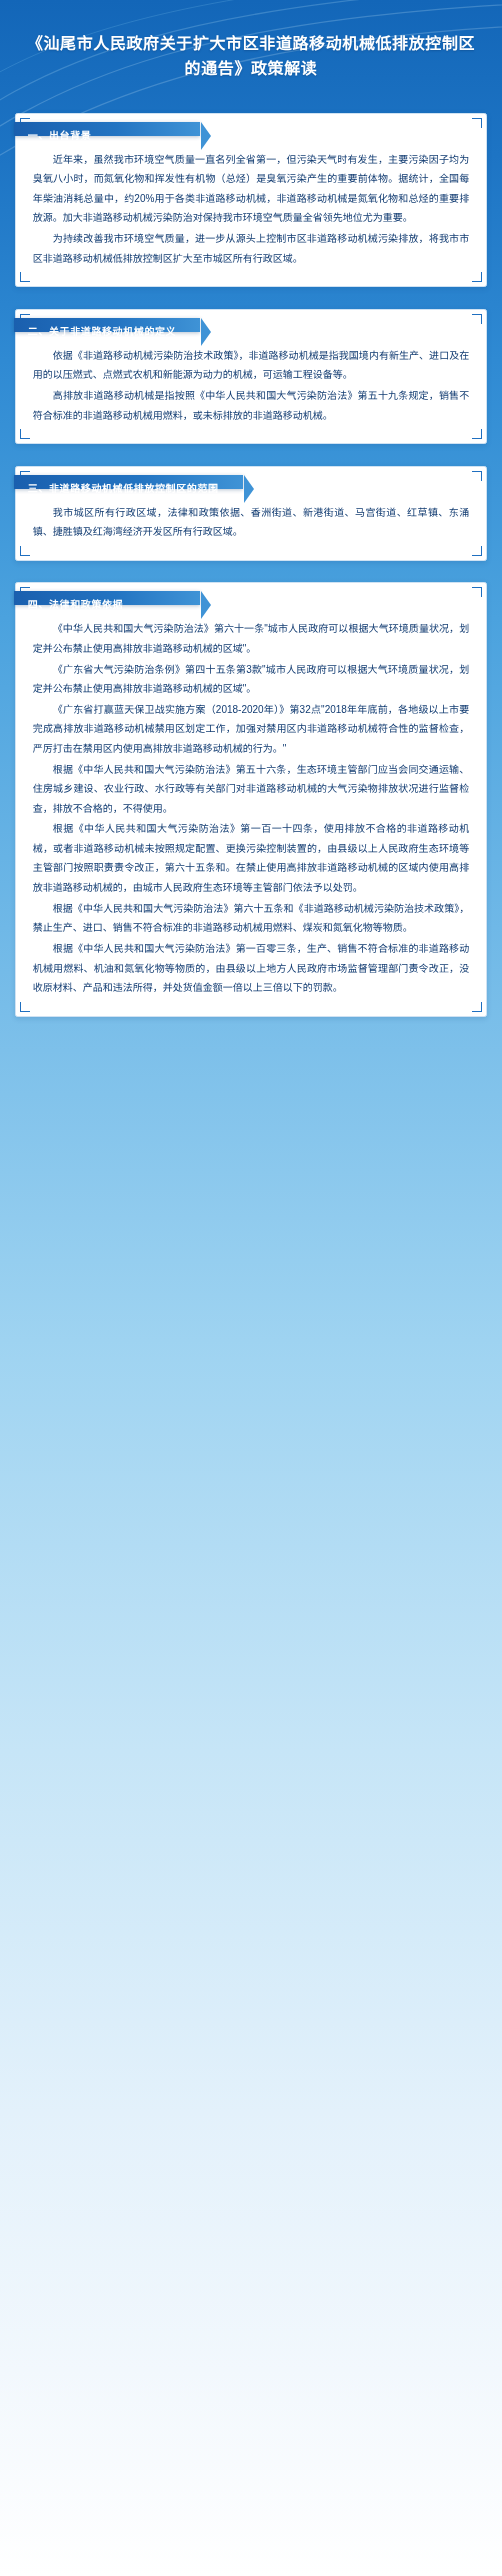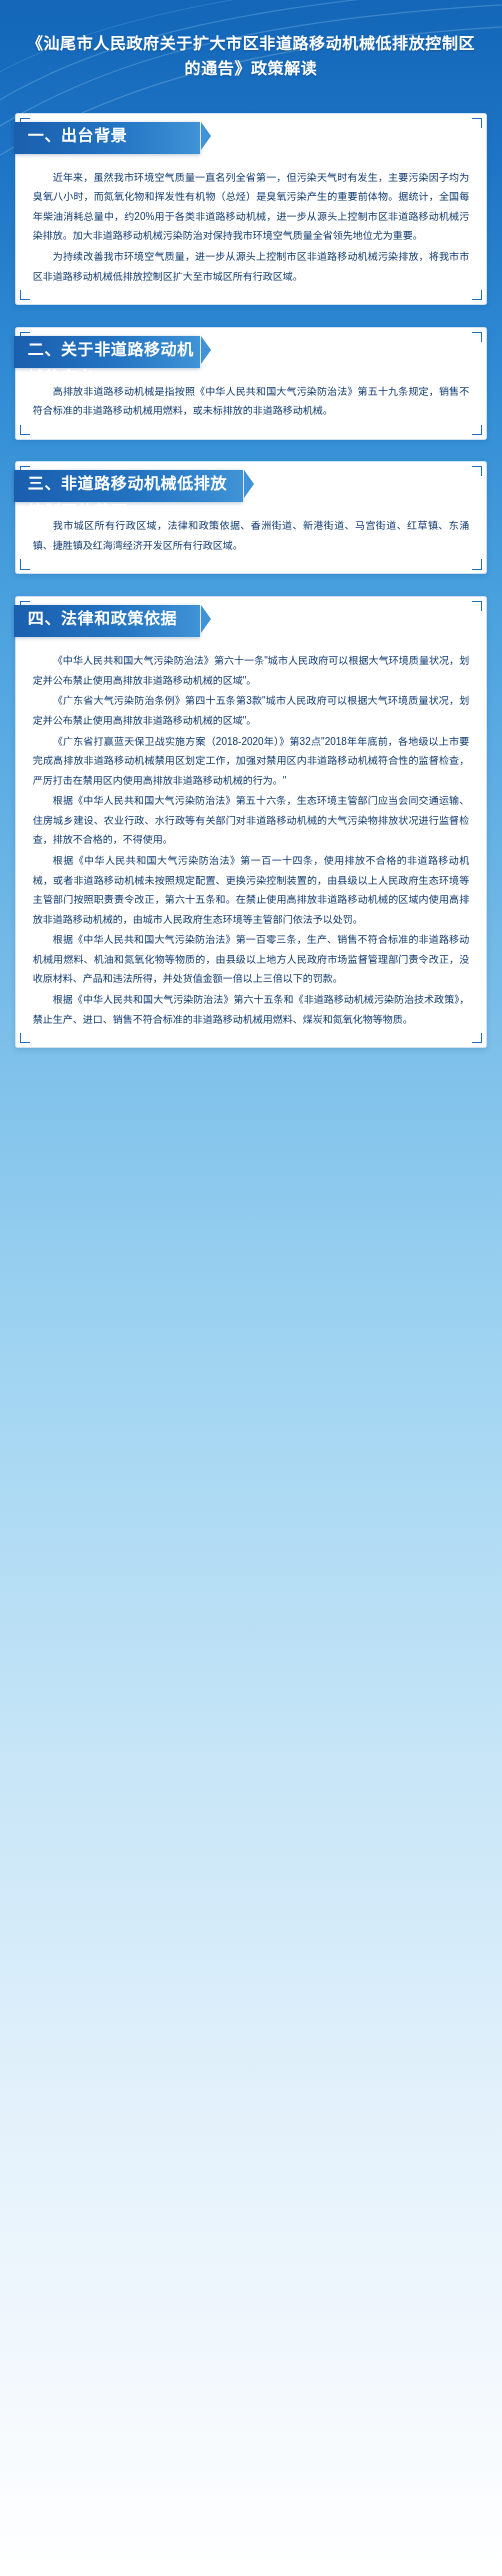--- a/index.html
+++ b/index.html
@@ -68,24 +68,24 @@
   .c-tl { top: 3.8px; left: 3.8px; border-top-width: 1.3px; border-left-width: 1.3px; }
   .c-tr { top: 3.8px; right: 3.8px; border-top-width: 1.3px; border-right-width: 1.3px; }
   .c-bl { bottom: 3.8px; left: 3.8px; border-bottom-width: 1.3px; border-left-width: 1.3px; }
   .c-br { bottom: 3.8px; right: 3.8px; border-bottom-width: 1.3px; border-right-width: 1.3px; }
 
   .section-heading {
     position: relative;
     display: block;
     margin: -33px 0 14px -19px;
     width: 186px;
-    height: 32px;
+    height: 14px;
     background: linear-gradient(90deg, #1a5fae 0%, #2374c2 55%, #3f93d6 100%);
     color: #ffffff;
-    font-size: 16px;
+    font-size: 10px;
     font-weight: bold;
     line-height: 28px;
     padding-left: 14px;
     letter-spacing: 0.6px;
     box-shadow: 0 1.3px 3.8px rgba(16,60,110,0.3);
   }
   .section-heading::after {
     content: "";
     position: absolute;
     right: -10.8px;
@@ -129,32 +129,33 @@
   <div class="content">
 
     <section class="card first">
       <span class="card-corner c-tl"></span>
       <span class="card-corner c-tr"></span>
       <span class="card-corner c-bl"></span>
       <span class="card-corner c-br"></span>
       <div class="section-heading">
         <span class="label">一、出台背景</span>
       </div>
-      <p class="para">近年来，虽然我市环境空气质量一直名列全省第一，但污染天气时有发生，主要污染因子均为臭氧八小时，而氮氧化物和挥发性有机物（总烃）是臭氧污染产生的重要前体物。据统计，全国每年柴油消耗总量中，约20%用于各类非道路移动机械，进一步从源头上控制市区非道路移动机械污染排放。加大非道路移动机械污染防治对保持我市环境空气质量全省领先地位尤为重要。</p>
+      <p class="para">近年来，虽然我市环境空气质量一直名列全省第一，但污染天气时有发生，主要污染因子均为臭氧八小时，而氮氧化物和挥发性有机物（总烃）是臭氧污染产生的重要前体物。据统计，全国每年柴油消耗总量中，约20%用于各类非道路移动机械，非道路移动机械是氮氧化物和总烃的重要排放源。加大非道路移动机械污染防治对保持我市环境空气质量全省领先地位尤为重要。</p>
       <p class="para">为持续改善我市环境空气质量，进一步从源头上控制市区非道路移动机械污染排放，将我市市区非道路移动机械低排放控制区扩大至市城区所有行政区域。</p>
     </section>
 
     <section class="card first">
       <span class="card-corner c-tl"></span>
       <span class="card-corner c-tr"></span>
       <span class="card-corner c-bl"></span>
       <span class="card-corner c-br"></span>
       <div class="section-heading">
         <span class="label">二、关于非道路移动机械的定义</span>
       </div>
+      <p class="para">依据《非道路移动机械污染防治技术政策》，非道路移动机械是指我国境内有新生产、进口及在用的以压燃式、点燃式农机和新能源为动力的机械，可运输工程设备等。</p>
       <p class="para">高排放非道路移动机械是指按照《中华人民共和国大气污染防治法》第五十九条规定，销售不符合标准的非道路移动机械用燃料，或未标排放的非道路移动机械。</p>
     </section>
 
     <section class="card first">
       <span class="card-corner c-tl"></span>
       <span class="card-corner c-tr"></span>
       <span class="card-corner c-bl"></span>
       <span class="card-corner c-br"></span>
       <div class="section-heading" style="width:229px">
         <span class="label">三、非道路移动机械低排放控制区的范围</span>
@@ -168,19 +169,19 @@
       <span class="card-corner c-bl"></span>
       <span class="card-corner c-br"></span>
       <div class="section-heading">
         <span class="label">四、法律和政策依据</span>
       </div>
       <p class="para">《中华人民共和国大气污染防治法》第六十一条"城市人民政府可以根据大气环境质量状况，划定并公布禁止使用高排放非道路移动机械的区域"。</p>
       <p class="para">《广东省大气污染防治条例》第四十五条第3款"城市人民政府可以根据大气环境质量状况，划定并公布禁止使用高排放非道路移动机械的区域"。</p>
       <p class="para">《广东省打赢蓝天保卫战实施方案（2018-2020年）》第32点"2018年年底前，各地级以上市要完成高排放非道路移动机械禁用区划定工作，加强对禁用区内非道路移动机械符合性的监督检查，严厉打击在禁用区内使用高排放非道路移动机械的行为。"</p>
       <p class="para">根据《中华人民共和国大气污染防治法》第五十六条，生态环境主管部门应当会同交通运输、住房城乡建设、农业行政、水行政等有关部门对非道路移动机械的大气污染物排放状况进行监督检查，排放不合格的，不得使用。</p>
       <p class="para">根据《中华人民共和国大气污染防治法》第一百一十四条，使用排放不合格的非道路移动机械，或者非道路移动机械未按照规定配置、更换污染控制装置的，由县级以上人民政府生态环境等主管部门按照职责责令改正，第六十五条和。在禁止使用高排放非道路移动机械的区域内使用高排放非道路移动机械的，由城市人民政府生态环境等主管部门依法予以处罚。</p>
+      <p class="para">根据《中华人民共和国大气污染防治法》第六十五条和《非道路移动机械污染防治技术政策》，禁止生产、进口、销售不符合标准的非道路移动机械用燃料、煤炭和氮氧化物等物质。</p>
       <p class="para">根据《中华人民共和国大气污染防治法》第一百零三条，生产、销售不符合标准的非道路移动机械用燃料、机油和氮氧化物等物质的，由县级以上地方人民政府市场监督管理部门责令改正，没收原材料、产品和违法所得，并处货值金额一倍以上三倍以下的罚款。</p>
-      <p class="para">根据《中华人民共和国大气污染防治法》第六十五条和《非道路移动机械污染防治技术政策》，禁止生产、进口、销售不符合标准的非道路移动机械用燃料、煤炭和氮氧化物等物质。</p>
     </section>
 
   </div>
 </div>
 
 
 </body></html>

